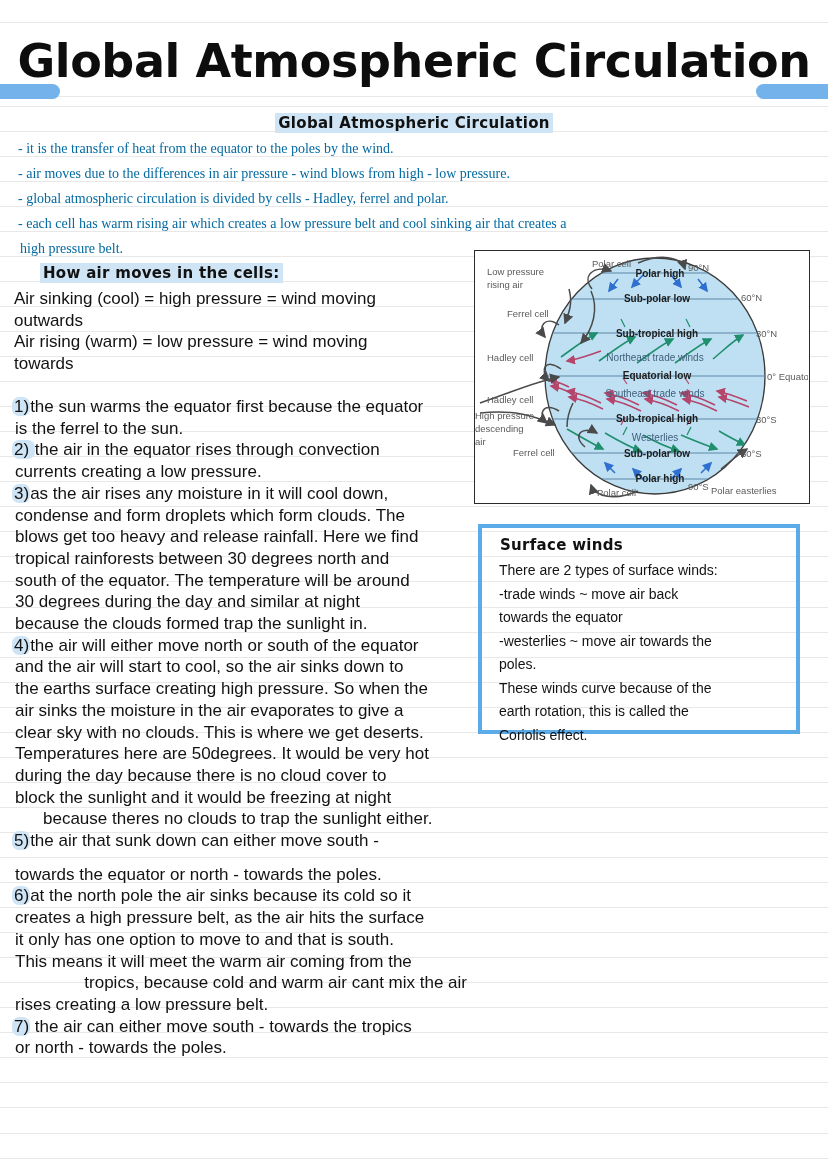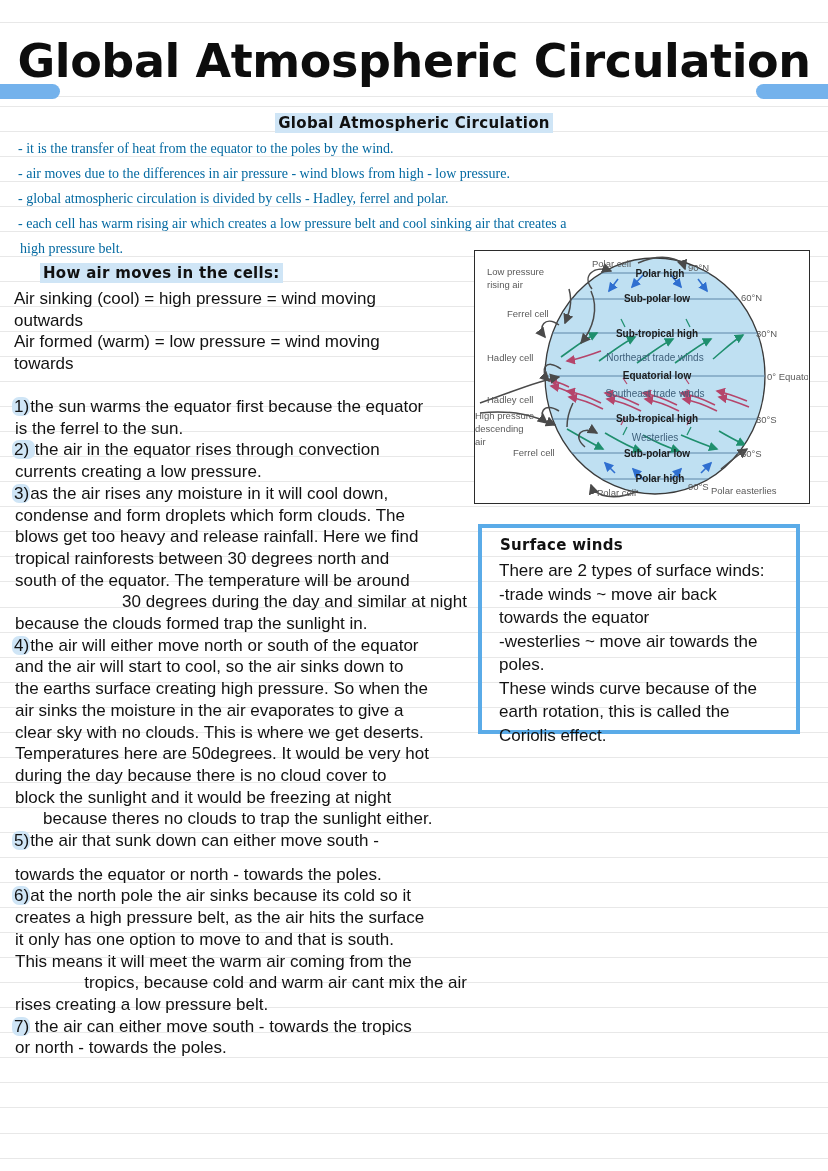--- a/index.html
+++ b/index.html
@@ -96,21 +96,21 @@
 
   
   #surface-box{
     position:absolute;left:478px;top:524px;width:322px;height:210px;
     border:4px solid #5aabe8;background:transparent;
     box-sizing:border-box;
   }
   #surface-head{position:absolute;left:18px;top:8px;}
   #surface-body{
     position:absolute;left:17px;top:31px;width:292px;
-    font-size:17px;color:#121212;line-height:23.5px;
+    font-size:14px;color:#121212;line-height:23.5px;
   }
   #surface-body .ln{display:block;}
 </style>
 </head>
 <body>
 
 <div id="ruled-lines">
     <div class="rule" style="top: 106px;"></div>
     <div class="rule" style="top: 131px;"></div>
     <div class="rule" style="top: 156px;"></div>
@@ -177,35 +177,35 @@
       <span class="bullet">- each cell has warm rising air which creates a low pressure belt and cool sinking air that creates a</span>
       <span class="bullet" style="margin-left: 2px;">high pressure belt.</span>
     </div>
 
   <div id="how-head">
     <span class="hl-head">How air moves in the cells:</span>
   </div>
   <div id="how-body">
       <span class="ln">Air sinking (cool) = high pressure = wind moving</span>
       <span class="ln">outwards</span>
-      <span class="ln">Air formed (warm) = low pressure = wind moving</span>
+      <span class="ln">Air rising (warm) = low pressure = wind moving</span>
       <span class="ln">towards</span>
     </div>
 
   <div id="steps">
       <span class="step"><span class="num">1)</span>the sun warms the equator first because the equator</span>
       <span class="step" style="padding-left: 3px;">is the ferrel to the sun.</span>
       <span class="step"><span class="num">2) </span> the air in the equator rises through convection</span>
       <span class="step" style="padding-left: 3px;">currents creating a low pressure.</span>
       <span class="step"><span class="num">3)</span>as the air rises any moisture in it will cool down,</span>
       <span class="step" style="padding-left: 3px;">condense and form droplets which form clouds. The</span>
       <span class="step" style="padding-left: 3px;">blows get too heavy and release rainfall. Here we find</span>
       <span class="step" style="padding-left: 3px;">tropical rainforests between 30 degrees north and</span>
       <span class="step" style="padding-left: 3px;">south of the equator. The temperature will be around</span>
-      <span class="step" style="padding-left: 3px; text-align: right;">30 degrees during the day and similar at night</span>
+      <span class="step" style="padding-left: 3px;">30 degrees during the day and similar at night</span>
       <span class="step" style="padding-left: 3px;">because the clouds formed trap the sunlight in.</span>
       <span class="step"><span class="num">4)</span>the air will either move north or south of the equator</span>
       <span class="step" style="padding-left: 3px;">and the air will start to cool, so the air sinks down to</span>
       <span class="step" style="padding-left: 3px;">the earths surface creating high pressure. So when the</span>
       <span class="step" style="padding-left: 3px;">air sinks the moisture in the air evaporates to give a</span>
       <span class="step" style="padding-left: 3px;">clear sky with no clouds. This is where we get deserts.</span>
       <span class="step" style="padding-left: 3px;">Temperatures here are 50degrees. It would be very hot</span>
       <span class="step" style="padding-left: 3px;">during the day because there is no cloud cover to</span>
       <span class="step" style="padding-left: 3px;">block the sunlight and it would be freezing at night</span>
       <span class="step" style="padding-left: 3px; margin-left: 28px;">because theres no clouds to trap the sunlight either.</span>

